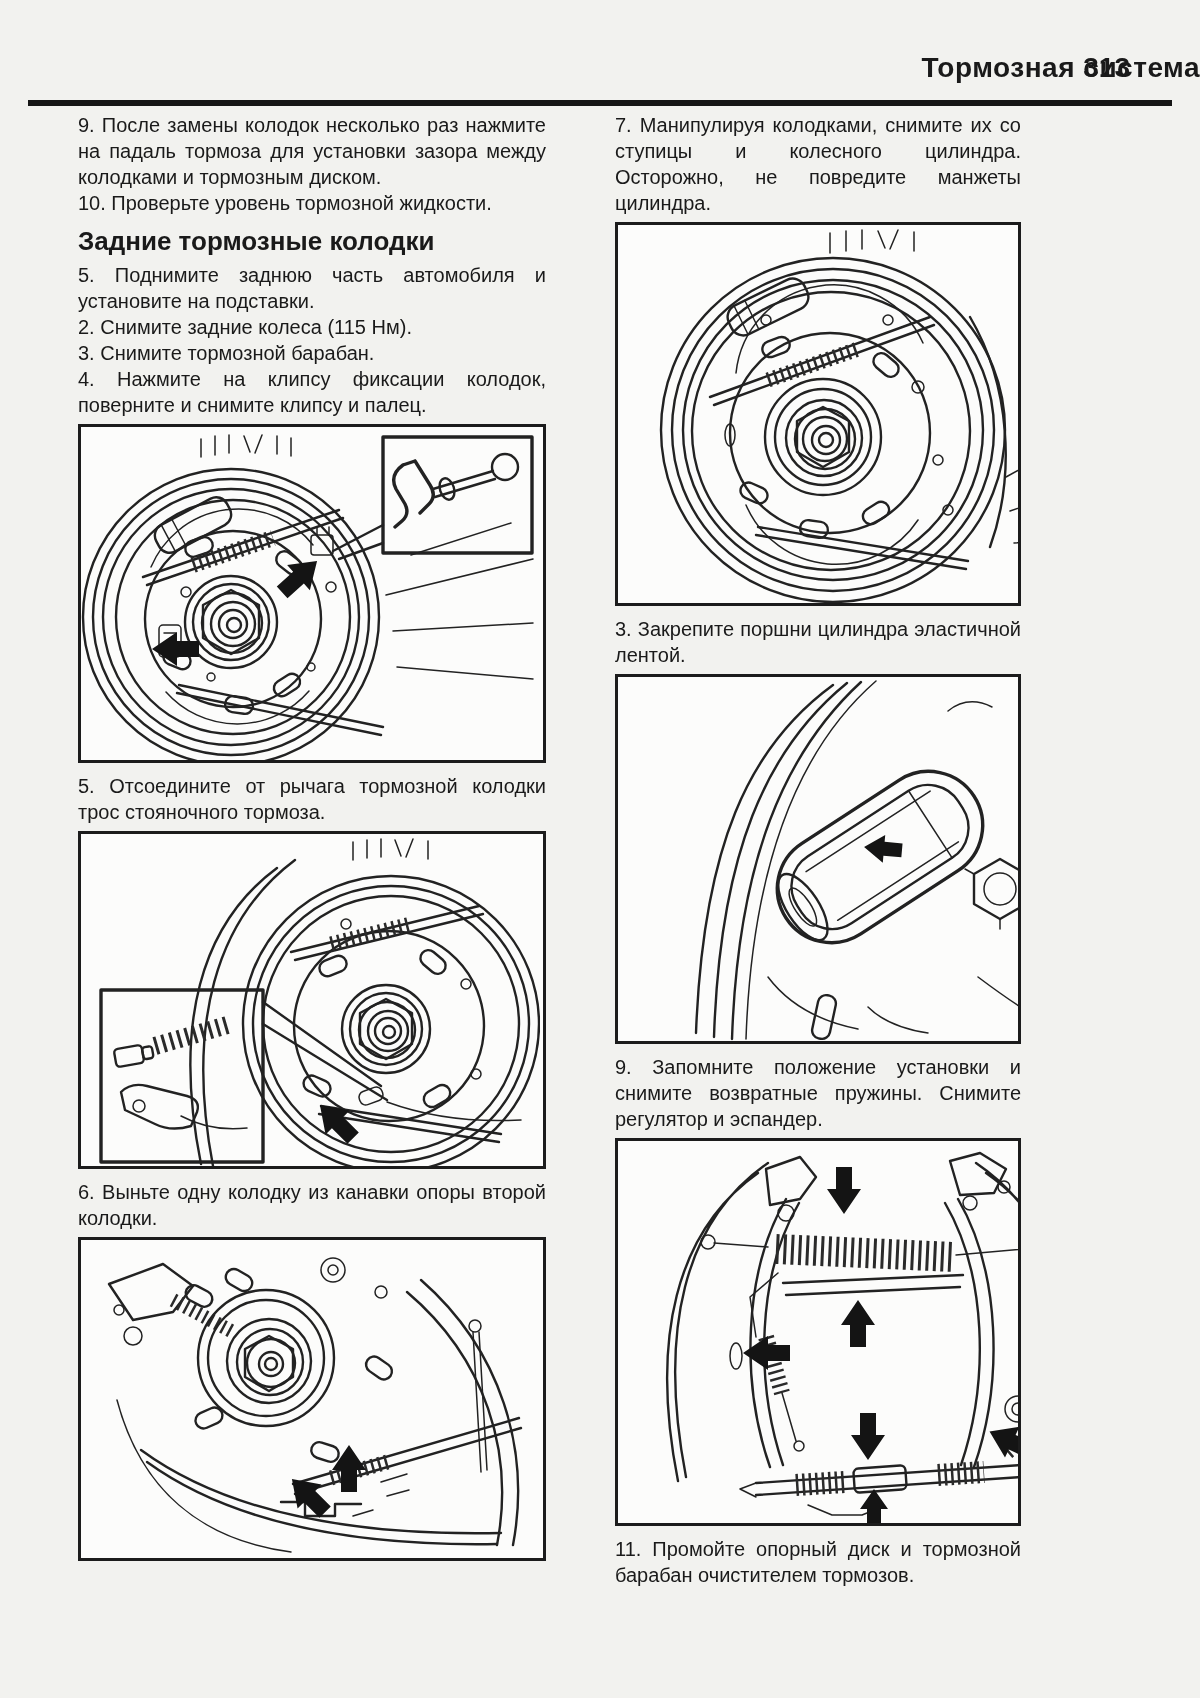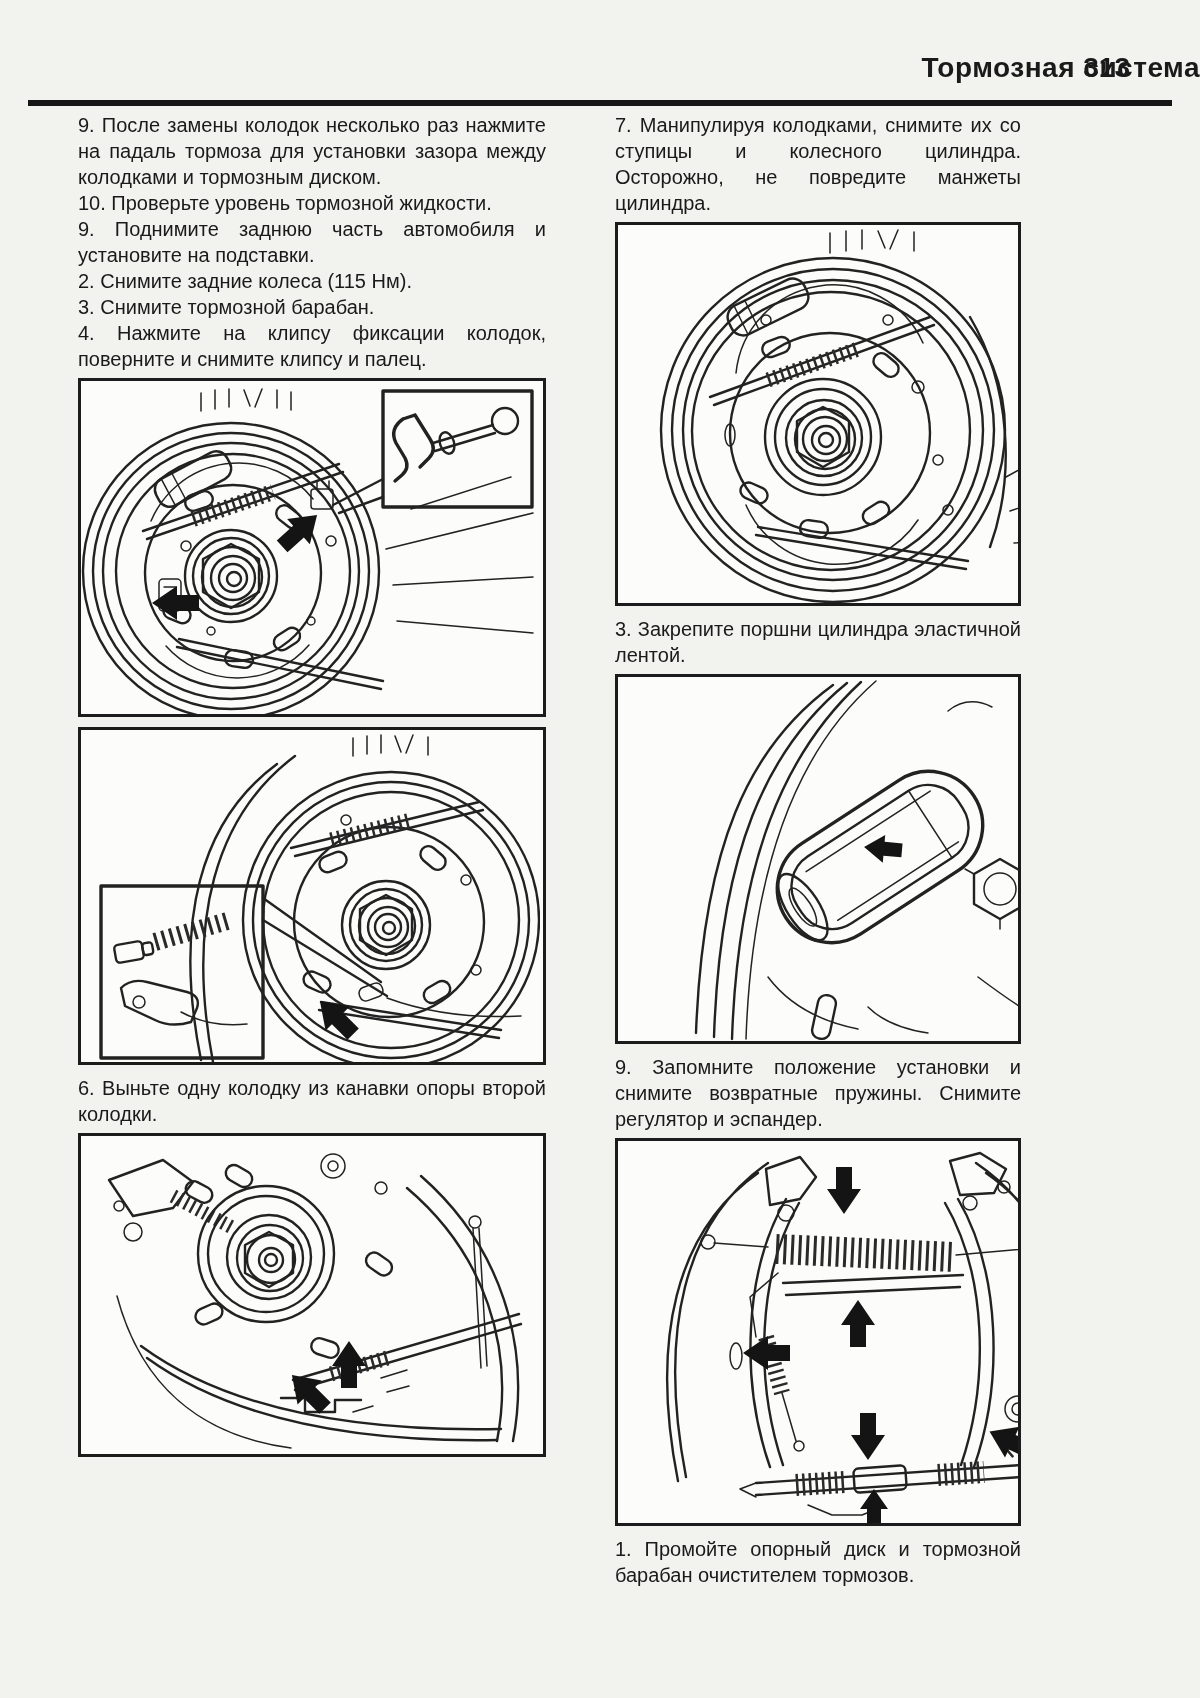--- a/index.html
+++ b/index.html
@@ -27,21 +27,22 @@
 
 <div class="page">
 
   <div class="page-title">Тормозная система</div>
   <div class="page-number">313</div>
   <div class="header-rule"></div>
 
   <div class="col col-left">
     <p class="step">9. После замены колодок несколько раз нажмите на падаль тормоза для установки зазора между колод­ками и тормозным диском.</p>
     <p class="step">10. Проверьте уровень тормозной жидкости.</p>
-    <p class="step">9. Поднимите заднюю часть автомобиля и устано­вите на подставки.</p>
+    <h2 class="section-heading">Задние тормозные колодки</h2>
+    <p class="step">5. Поднимите заднюю часть автомобиля и устано­вите на подставки.</p>
     <p class="step">2. Снимите задние колеса (115 Нм).</p>
     <p class="step">3. Снимите тормозной барабан.</p>
     <p class="step">4. Нажмите на клипсу фиксации колодок, поверните и снимите клипсу и палец.</p>
 
     <div class="figure">
       <svg width="459" height="333" viewBox="0 0 459 333">
         <path class="ln thin" d="M120,12 V30 M134,9 V28 M148,8 V26 M163,9 l6,16 M181,8 l-7,18 M196,9 V27 M210,11 V29"></path>
         <g class="ln">
           <circle cx="150" cy="190" r="148"></circle>
             <circle cx="150" cy="190" r="138"></circle>
@@ -94,20 +95,21 @@
           <rect class="ln thk" x="302" y="10" width="149" height="116" fill="#fcfcfb"></rect>
           <circle class="ln" cx="424" cy="40" r="13"></circle>
           <path class="ln" d="M412,44 L352,62 M414,52 L354,70"></path>
           <ellipse class="ln" cx="366" cy="62" rx="7" ry="11" transform="rotate(-18 366 62)"></ellipse>
           <path class="ln thk" d="M322,38 q-14,10 -7,24 l9,15 q5,10 -3,17 l-7,6 M334,34 l15,24 q7,11 -1,19 l-9,9 M322,38 l12,-4"></path>
         </g>
         <path class="ln" d="M302,98 L252,124 M302,116 L258,132"></path>
       </svg>
     </div>
 
+    <p class="step">5. Отсоедините от рычага тормозной колодки трос стояночного тормоза.</p>
 
     <div class="figure">
       <svg width="459" height="332" viewBox="0 0 459 332">
         <path class="ln thin" d="M272,8 V26 M286,6 V24 M300,5 V23 M314,6 l6,16 M332,5 l-7,18 M347,7 V25"></path>
         <path class="ln" d="M196,34 C120,90 92,190 120,330 M214,26 C135,85 105,190 132,332"></path>
         <g class="ln">
           <circle cx="310" cy="190" r="148"></circle>
             <circle cx="310" cy="190" r="138"></circle>
           <circle cx="310" cy="190" r="128"></circle>
             <circle cx="308" cy="192" r="95"></circle>
@@ -331,15 +333,15 @@
         </g>
         <path class="blk" d="M-20,-8 L2,-8 L2,-17 L27,0 L2,17 L2,8 L-20,8 Z" transform="translate(226,46) rotate(90)"></path>
         <path class="blk" d="M-20,-8 L2,-8 L2,-17 L27,0 L2,17 L2,8 L-20,8 Z" transform="translate(240,186) rotate(-90)"></path>
         <path class="blk" d="M-20,-8 L2,-8 L2,-17 L27,0 L2,17 L2,8 L-20,8 Z" transform="translate(152,212) rotate(180)"></path>
         <path class="blk" d="M-20,-8 L2,-8 L2,-17 L27,0 L2,17 L2,8 L-20,8 Z" transform="translate(250,292) rotate(90)"></path>
         <path class="blk" d="M-16,-7 L2,-7 L2,-14 L22,0 L2,14 L2,7 L-16,7 Z" transform="translate(256,370) rotate(-90)"></path>
         <path class="blk" d="M-20,-8 L2,-8 L2,-17 L27,0 L2,17 L2,8 L-20,8 Z" transform="translate(396,302) rotate(205)"></path>
       </svg>
     </div>
 
-    <p class="step">1. Промойте опорный диск и тормозной барабан очистителем тормозов.</p>
+    <p class="step">11. Промойте опорный диск и тормозной барабан очистителем тормозов.</p>
   </div>
 </div>
 
 </body></html>

